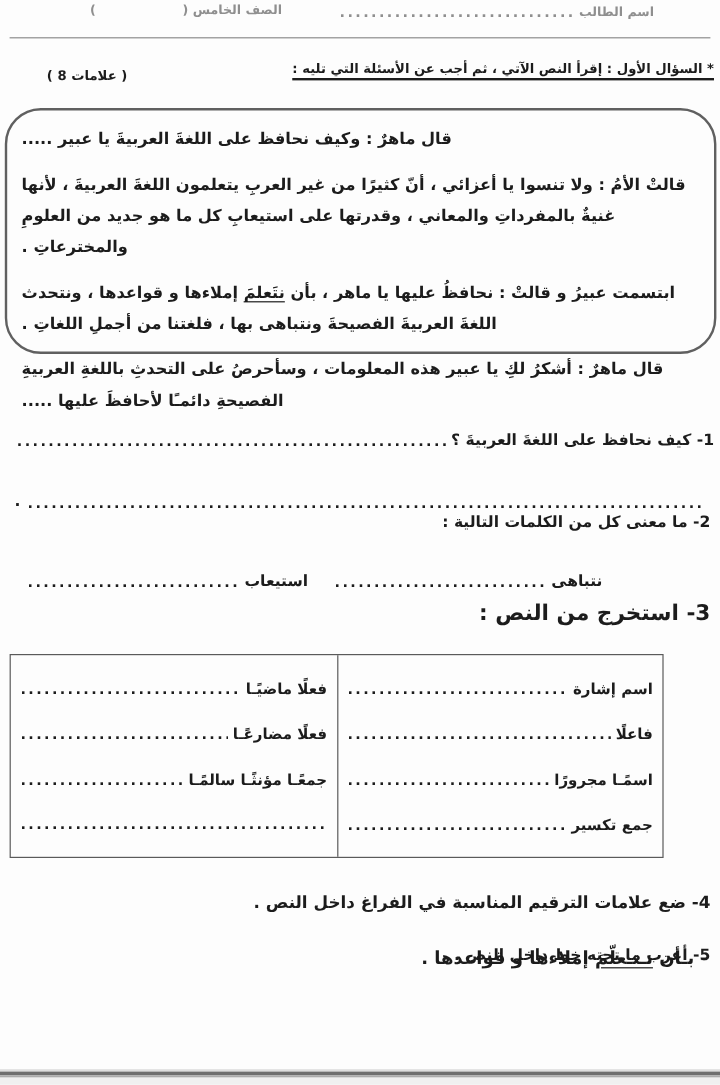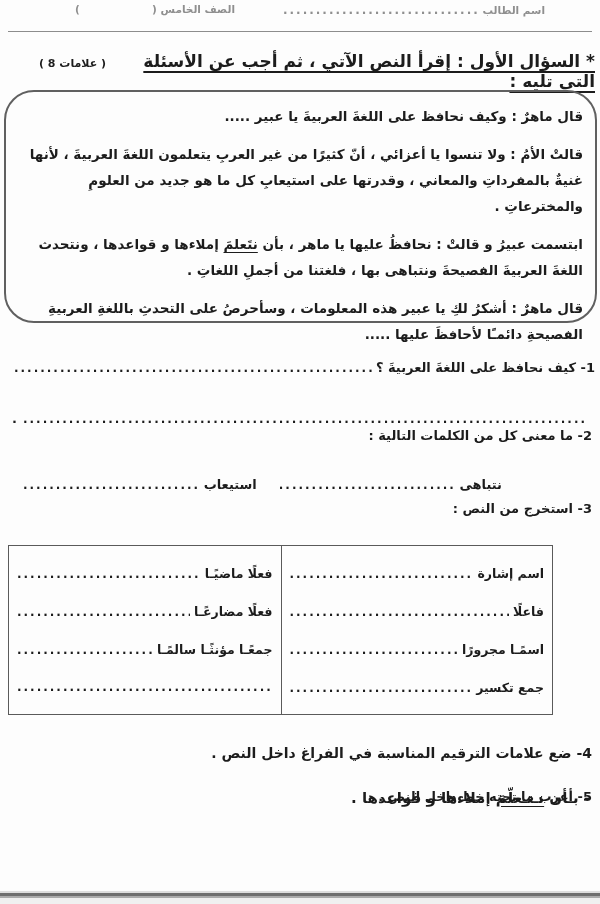--- a/index.html
+++ b/index.html
@@ -15,50 +15,50 @@
   .abs{position:absolute;}
   
   .hdr{top:3px;font-size:10.5px;color:#8f8f8f;}
   .hdr-name{right:55px;width:262px;display:flex;direction:rtl;align-items:center;gap:4px;}
   .hdr-grade{left:75px;width:160px;display:flex;direction:rtl;justify-content:space-between;}
   .rule{top:31px;left:8px;right:8px;border-top:1.5px solid #8d8d8d;}
   
   .sec-title{
     top:51px;right:5px;left:120px;
     direction:rtl;text-align:right;
-    font-size:17px;
+    font-size:11px;
     text-decoration:underline;
     text-underline-offset:4px;
     text-decoration-thickness:1.5px;
   }
   .sec-marks{top:57px;left:25px;font-size:11px;direction:ltr;margin-left:14px;}
   
   .pbox{
-    top:90px;left:4px;right:3px;height:233px;
+    top:90px;left:4px;right:3px;height:205px;
     border:2px solid #606060;border-radius:30px;
     padding:11px 12px 0 12px;box-sizing:border-box;
-    direction:rtl;text-align:right;
+    direction:rtl;text-align:left;
     font-size:13.5px;line-height:26px;
   }
   .pbox p{margin:0 0 12px 0;}
   .uline{text-decoration:underline;text-underline-offset:3px;}
   
   .qrow{direction:rtl;display:flex;align-items:flex-end;font-size:13px;gap:4px;}
   .qlabel{white-space:nowrap;}
   .dotfill{
     flex:1;overflow:hidden;white-space:nowrap;
     direction:ltr;text-align:left;
     letter-spacing:2px;font-size:12px;line-height:inherit;
   }
   .q1{top:360px;right:5px;left:14px;}
   .ansline{top:411px;right:14px;left:12px;direction:rtl;display:flex;align-items:flex-end;gap:6px;font-size:13px;}
   .q2{top:428px;right:8px;font-size:13px;direction:rtl;}
   .q2words{top:477px;right:98px;left:23px;}
   .q2words .spacer{width:14px;}
-  .q3{top:501px;right:8px;font-size:13px;direction:rtl;text-align:center;}
+  .q3{top:501px;right:8px;font-size:18px;direction:rtl;text-align:center;}
   
   .xtable{
     top:545px;left:8px;width:545px;height:170px;
     border:1.5px solid #5a5a5a;
     display:flex;direction:rtl;box-sizing:border-box;
   }
   .xcol{width:50%;display:flex;flex-direction:column;justify-content:space-around;padding:8px 0;box-sizing:border-box;}
   .xcol-right{border-left:1.5px solid #5a5a5a;}
   .xcell{display:flex;direction:rtl;align-items:flex-end;gap:4px;font-size:12.5px;padding:0 8px;}
   .q4{top:745px;right:8px;font-size:14px;direction:rtl;}

